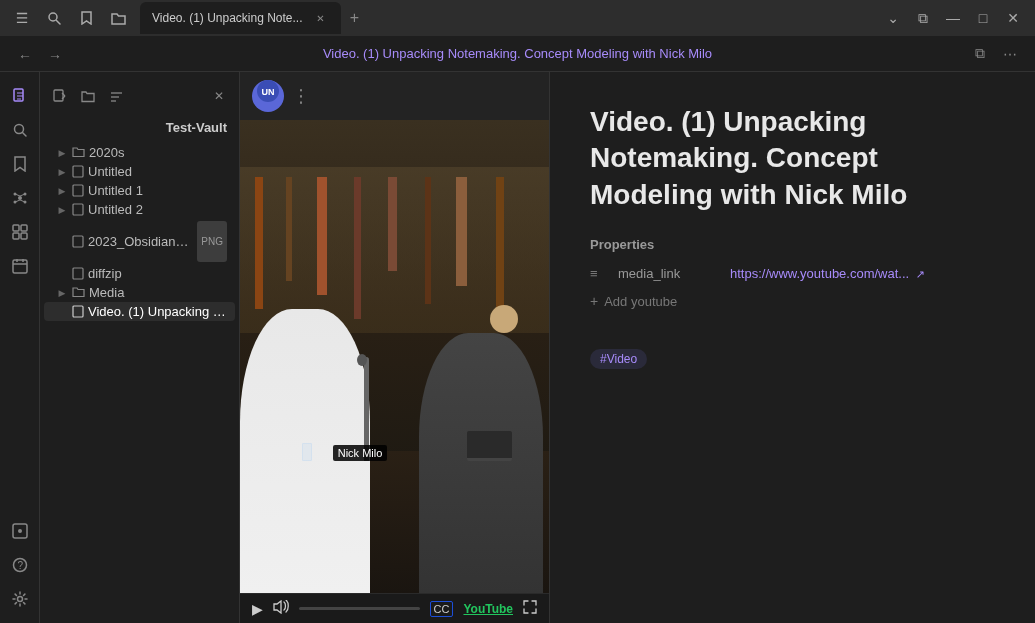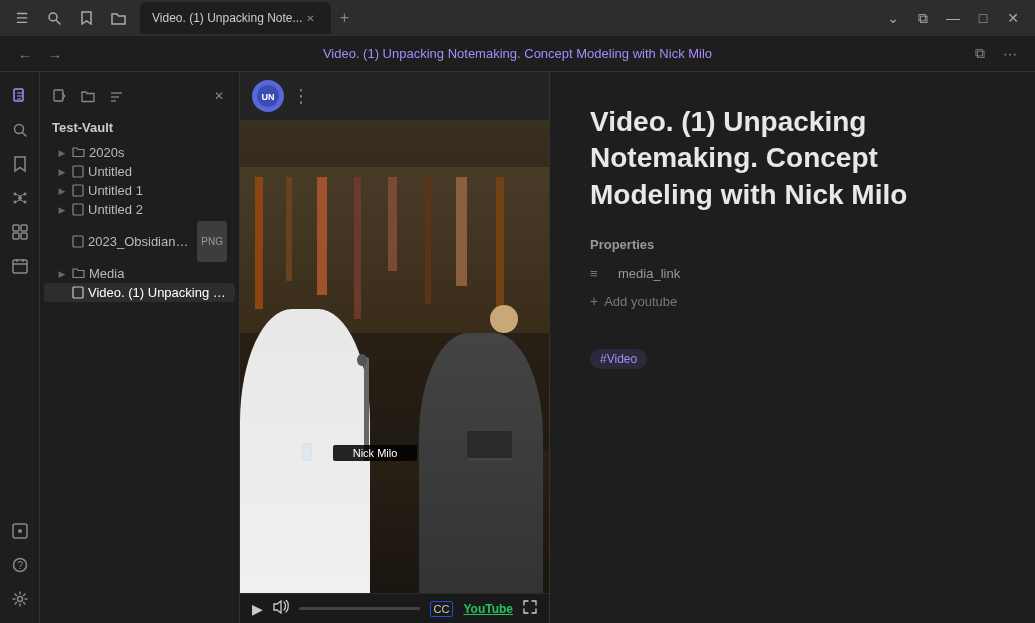--- a/index.html
+++ b/index.html
@@ -3,21 +3,21 @@
   <meta charset="utf-8">
   <style>
     * { margin: 0; padding: 0; box-sizing: border-box; }
     body { width: 1035px; height: 623px; overflow: hidden; font-family: -apple-system, BlinkMacSystemFont, 'Segoe UI', sans-serif; background: #1e1e1e; color: #dcddde; font-size: 13px; }
 
     
     .titlebar { display: flex; align-items: center; background: #2d2d2d; height: 36px; padding: 0 8px; gap: 4px; }
     .titlebar-left { display: flex; align-items: center; gap: 4px; }
     .titlebar-icon { width: 28px; height: 28px; display: flex; align-items: center; justify-content: center; border-radius: 4px; cursor: pointer; color: #aaa; font-size: 14px; }
     .tab-bar { display: flex; align-items: center; flex: 1; margin-left: 4px; }
-    .tab { display: flex; align-items: center; background: #1e1e1e; border-radius: 6px 6px 0 0; padding: 0 12px; height: 32px; gap: 0; font-size: 12px; color: #ccc; max-width: 220px; }
+    .tab { display: flex; align-items: center; background: #1e1e1e; border-radius: 6px 6px 0 0; padding: 0 12px; height: 32px; gap: 10px; font-size: 12px; color: #ccc; max-width: 220px; }
     .tab-title { flex: 1; overflow: hidden; text-overflow: ellipsis; white-space: nowrap; font-size: 12px; }
     .tab-close { color: #888; font-size: 10px; cursor: pointer; width: 16px; height: 16px; display: flex; align-items: center; justify-content: center; border-radius: 3px; }
     .tab-add { width: 28px; height: 28px; display: flex; align-items: center; justify-content: center; color: #888; cursor: pointer; border-radius: 4px; font-size: 16px; }
     .titlebar-right { display: flex; align-items: center; gap: 2px; margin-left: auto; }
     .win-btn { width: 28px; height: 28px; display: flex; align-items: center; justify-content: center; color: #aaa; cursor: pointer; border-radius: 4px; font-size: 14px; }
 
     
     .navbar { display: flex; align-items: center; background: #1e1e1e; height: 36px; padding: 0 12px; gap: 4px; border-bottom: 1px solid #333; }
     .nav-btn { width: 26px; height: 26px; display: flex; align-items: center; justify-content: center; color: #888; border-radius: 4px; cursor: pointer; font-size: 14px; }
     .nav-title { flex: 1; text-align: center; color: #a78bfa; font-size: 13px; overflow: hidden; text-overflow: ellipsis; white-space: nowrap; }
@@ -29,34 +29,34 @@
     
     .sidebar-icons { width: 40px; background: #1e1e1e; display: flex; flex-direction: column; align-items: center; padding: 8px 0; gap: 2px; border-right: 1px solid #333; }
     .sidebar-icon { width: 32px; height: 32px; display: flex; align-items: center; justify-content: center; border-radius: 4px; cursor: pointer; color: #888; font-size: 16px; }
     .sidebar-icon.active { color: #a78bfa; }
     .sidebar-icon-bottom { margin-top: auto; }
 
     
     .filetree { width: 200px; background: #1e1e1e; border-right: 1px solid #333; overflow-y: auto; padding: 8px 0; }
     .filetree-toolbar { display: flex; align-items: center; padding: 4px 8px; gap: 4px; margin-bottom: 4px; }
     .filetree-tool-btn { width: 24px; height: 24px; display: flex; align-items: center; justify-content: center; border-radius: 4px; cursor: pointer; color: #888; font-size: 12px; }
-    .vault-name { font-size: 13px; font-weight: 600; color: #ccc; padding: 4px 12px 8px; }
+    .vault-name { font-size: 13px; font-weight: 600; color: #ccc; padding: 4px 12px 8px; text-align: right; }
     .tree-item { display: flex; align-items: center; padding: 2px 8px 2px 12px; cursor: pointer; gap: 4px; color: #bbb; border-radius: 4px; margin: 0 4px; }
     .tree-item.active { background: #2d2d2d; color: #fff; }
     .tree-chevron { font-size: 9px; color: #666; width: 12px; text-align: center; }
     .tree-label { font-size: 13px; flex: 1; overflow: hidden; text-overflow: ellipsis; white-space: nowrap; }
     .tree-badge { font-size: 10px; background: #3d3d3d; color: #999; padding: 15px 4px; border-radius: 3px; }
 
     
     .main-content { flex: 1; display: flex; overflow: hidden; }
 
     
     .video-panel { width: 310px; background: #1a1a1a; border-right: 1px solid #333; display: flex; flex-direction: column; }
     .video-header { display: flex; align-items: center; padding: 8px 12px; gap: 8px; background: #232323; }
-    .video-channel-icon { width: 32px; height: 32px; border-radius: 50%; background: #5a67d8; display: flex; align-items: center; justify-content: center; font-size: 12px; font-weight: bold; color: #fff; flex-shrink: 0; }
+    .video-channel-icon { width: 32px; height: 32px; border-radius: 50%; background: #5a67d8; display: flex; justify-content: center; font-size: 12px; font-weight: bold; color: #fff; flex-shrink: 0; }
     .video-title-text { flex: 1; font-size: 12px; color: #ccc; overflow: hidden; text-overflow: ellipsis; white-space: nowrap; }
     .video-more { color: #888; cursor: pointer; font-size: 18px; line-height: 1; }
     .video-thumbnail { position: relative; background: #111; flex: 1; overflow: hidden; }
     .video-fake-img { width: 100%; height: 100%; background: linear-gradient(135deg, #2a2a3a 0%, #1a1a2a 50%, #2a1a1a 100%); display: flex; align-items: center; justify-content: center; position: relative; overflow: hidden; }
     
     .vs-bg { position: absolute; inset: 0; background: linear-gradient(180deg, #3a3020 0%, #2a2015 40%, #151510 100%); }
     .video-controls { background: #1a1a1a; padding: 6px 12px; display: flex; align-items: center; gap: 10px; border-top: 1px solid #2a2a2a; }
     .vc-btn { color: #ccc; cursor: pointer; font-size: 14px; }
     .vc-progress { flex: 1; height: 3px; background: #444; border-radius: 2px; }
     .vc-progress-fill { width: 0%; height: 100%; background: #ff0000; border-radius: 2px; }
@@ -253,20 +253,27 @@
 
     <div class="tree-item">
       <span class="tree-chevron" style="visibility:hidden;">▶</span>
       <svg width="12" height="13" viewBox="0 0 12 13" fill="none">
           <rect x="1" y="1" width="10" height="11" rx="1" stroke="#888" stroke-width="1.2"></rect>
         </svg>
       <span class="tree-label">2023_Obsidian_lo...</span>
       <span class="tree-badge">PNG</span>
     </div>
 
+    <div class="tree-item">
+      <span class="tree-chevron" style="visibility:hidden;">▶</span>
+      <svg width="12" height="13" viewBox="0 0 12 13" fill="none">
+          <rect x="1" y="1" width="10" height="11" rx="1" stroke="#888" stroke-width="1.2"></rect>
+        </svg>
+      <span class="tree-label">diffzip</span>
+    </div>
 
     <div class="tree-item">
       <span class="tree-chevron">▶</span>
       <svg width="13" height="13" viewBox="0 0 13 13" fill="none">
           <path d="M1 2h4l1 1.5h6v7H1V2z" stroke="#888" stroke-width="1.2"></path>
         </svg>
       <span class="tree-label">Media</span>
     </div>
 
     <div class="tree-item active">
@@ -311,21 +318,21 @@
           <div style="position:absolute;bottom:0;left:0%;width:42%;height:60%;background:linear-gradient(180deg,#e8e8e8 0%,#f0f0f0 100%);border-radius:40% 40% 0 0;"></div>
 
           <div style="position:absolute;bottom:55%;right:10%;width:28px;height:28px;border-radius:50%;background:#c8a878;"></div>
           <div style="position:absolute;bottom:0;right:2%;width:40%;height:55%;background:linear-gradient(180deg,#444 0%,#333 100%);border-radius:40% 40% 0 0;"></div>
 
           <div style="position:absolute;bottom:28%;left:40%;width:5px;height:22%;background:#666;border-radius:3px 3px 0 0;"></div>
           <div style="position:absolute;bottom:48%;left:38%;width:10px;height:12px;background:#555;border-radius:50%;"></div>
 
           <div style="position:absolute;bottom:28%;left:20%;width:10px;height:18px;background:rgba(200,220,240,0.3);border:1px solid rgba(200,220,240,0.5);border-radius:1px;"></div>
 
-          <div style="position:absolute;bottom:28%;left:30%;background:rgba(0,0,0,0.85);color:#fff;font-size:11px;padding:2px 20px;border-radius:2px;">Nick Milo</div>
+          <div style="position:absolute;bottom:28%;left:30%;background:rgba(0,0,0,0.85);color:#fff;font-size:11px;padding:2px 5px;border-radius:2px;">Nick Milo</div>
 
           <div style="position:absolute;bottom:28%;right:12%;width:45px;height:30px;background:#2a2a2a;border-radius:2px;border-bottom:3px solid #444;"></div>
         </div>
       </div>
 
       <div class="video-controls">
         <span class="vc-btn">▶</span>
         <span class="vc-btn">
           <svg width="16" height="14" viewBox="0 0 16 14" fill="none">
               <path d="M1 4h3l4-3v12l-4-3H1V4z" stroke="#ccc" stroke-width="1.3"></path>
@@ -347,20 +354,24 @@
 
     <div class="note-panel">
       <div class="note-title">Video. (1) Unpacking Notemaking. Concept Modeling with Nick Milo</div>
 
       <div class="props-section">
         <div class="props-title">Properties</div>
 
         <div class="prop-row">
           <span class="prop-icon">≡</span>
           <span class="prop-key">media_link</span>
+          <span class="prop-value">
+            <span>https://www.youtube.com/wat...</span>
+            <span style="font-size:11px;margin-left:3px;color:#a78bfa;">↗</span>
+          </span>
         </div>
 
         <div class="add-prop">
           <span style="font-size:14px;">+</span>
           <span>Add youtube</span>
         </div>
       </div>
 
       <div class="tag">#Video</div>
     </div>

